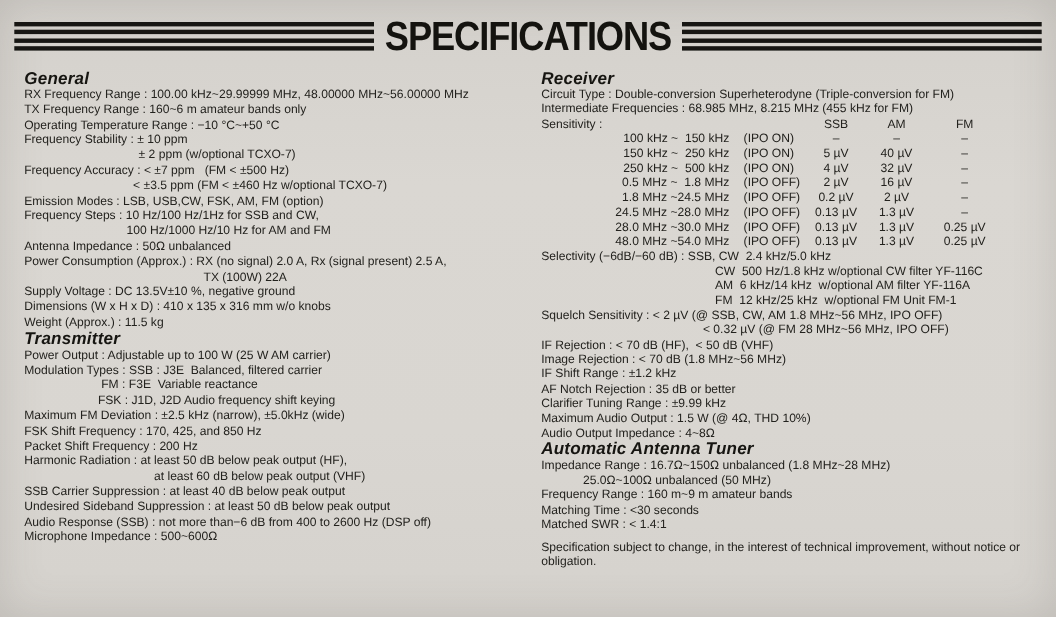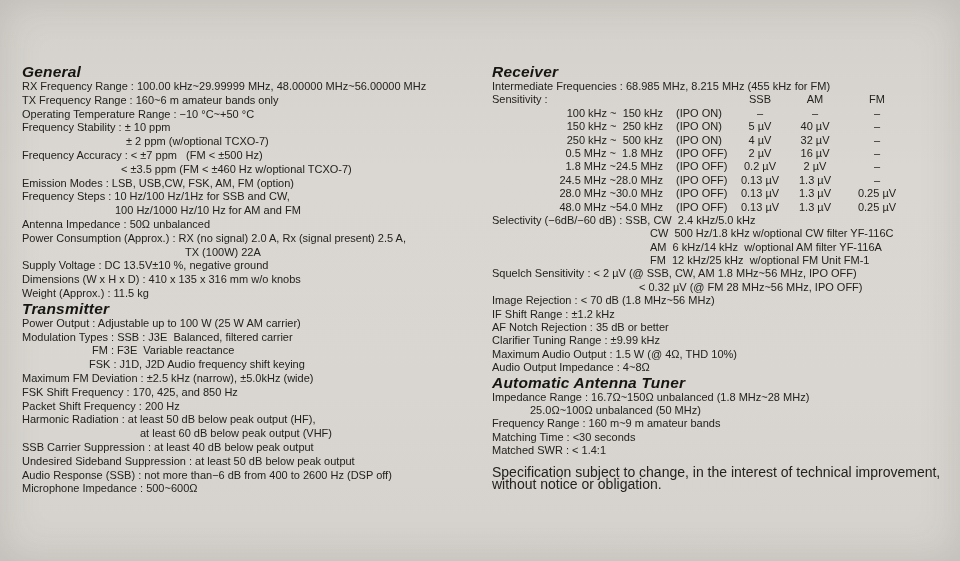--- a/index.html
+++ b/index.html
@@ -44,28 +44,43 @@
   .sens-row{display:flex;height:13.4px;line-height:13.4px;font-size:11px;}
   .c-label{width:246px;white-space:pre;}
   .c-range{width:171px;text-align:right;white-space:pre;}
   .c-ipo{width:75px;padding-left:13px;box-sizing:border-box;white-space:pre;}
   .c-ssb{width:44px;text-align:center;}
   .c-am{width:66px;text-align:center;}
   .c-fm{width:58px;text-align:center;}
   
   .footer-note{
     margin:8px 0 0 0;width:458px;
-    font-size:14px;line-height:12.6px;color:#23221e;
+    font-size:11px;line-height:12.6px;color:#23221e;
   }
 </style>
 </head>
 <body>
 
 <div class="page">
 
+  <header class="titlebar">
+    <div class="rules">
+        <i></i>
+        <i></i>
+        <i></i>
+        <i></i>
+      </div>
+    <h1 class="title">SPECIFICATIONS</h1>
+    <div class="rules">
+        <i></i>
+        <i></i>
+        <i></i>
+        <i></i>
+      </div>
+  </header>
 
   <section class="col left-col">
     <h2 class="sec">General</h2>
     <div>
         <div class="ln">RX Frequency Range : 100.00 kHz~29.99999 MHz, 48.00000 MHz~56.00000 MHz</div>
         <div class="ln">TX Frequency Range : 160~6 m amateur bands only</div>
         <div class="ln">Operating Temperature Range : −10 °C~+50 °C</div>
         <div class="ln">Frequency Stability : ± 10 ppm</div>
         <div class="ln" style="padding-left: 104px;">± 2 ppm (w/optional TCXO-7)</div>
         <div class="ln">Frequency Accuracy : &lt; ±7 ppm   (FM &lt; ±500 Hz)</div>
@@ -95,20 +110,21 @@
         <div class="ln">SSB Carrier Suppression : at least 40 dB below peak output</div>
         <div class="ln">Undesired Sideband Suppression : at least 50 dB below peak output</div>
         <div class="ln">Audio Response (SSB) : not more than−6 dB from 400 to 2600 Hz (DSP off)</div>
         <div class="ln">Microphone Impedance : 500~600Ω</div>
       </div>
   </section>
 
   <section class="col right-col">
     <h2 class="sec">Receiver</h2>
     <div>
+        <div class="ln">Circuit Type : Double-conversion Superheterodyne (Triple-conversion for FM)</div>
         <div class="ln">Intermediate Frequencies : 68.985 MHz, 8.215 MHz (455 kHz for FM)</div>
       </div>
 
     <div class="sens-table" id="sens-table">
         <div class="sens-row">
           <span class="c-label">Sensitivity :</span>
           <span class="c-ssb">SSB</span>
           <span class="c-am">AM</span>
           <span class="c-fm">FM</span>
         </div>
@@ -170,20 +186,21 @@
         </div>
       </div>
 
     <div>
         <div class="ln">Selectivity (−6dB/−60 dB) : SSB, CW  2.4 kHz/5.0 kHz</div>
         <div class="ln" style="padding-left: 158px;">CW  500 Hz/1.8 kHz w/optional CW filter YF-116C</div>
         <div class="ln" style="padding-left: 158px;">AM  6 kHz/14 kHz  w/optional AM filter YF-116A</div>
         <div class="ln" style="padding-left: 158px;">FM  12 kHz/25 kHz  w/optional FM Unit FM-1</div>
         <div class="ln">Squelch Sensitivity : &lt; 2 µV (@ SSB, CW, AM 1.8 MHz~56 MHz, IPO OFF)</div>
         <div class="ln" style="padding-left: 147px;">&lt; 0.32 µV (@ FM 28 MHz~56 MHz, IPO OFF)</div>
+        <div class="ln">IF Rejection : &lt; 70 dB (HF),  &lt; 50 dB (VHF)</div>
         <div class="ln">Image Rejection : &lt; 70 dB (1.8 MHz~56 MHz)</div>
         <div class="ln">IF Shift Range : ±1.2 kHz</div>
         <div class="ln">AF Notch Rejection : 35 dB or better</div>
         <div class="ln">Clarifier Tuning Range : ±9.99 kHz</div>
         <div class="ln">Maximum Audio Output : 1.5 W (@ 4Ω, THD 10%)</div>
         <div class="ln">Audio Output Impedance : 4~8Ω</div>
       </div>
 
     <h2 class="sec sec-tuner">Automatic Antenna Tuner</h2>
     <div>

